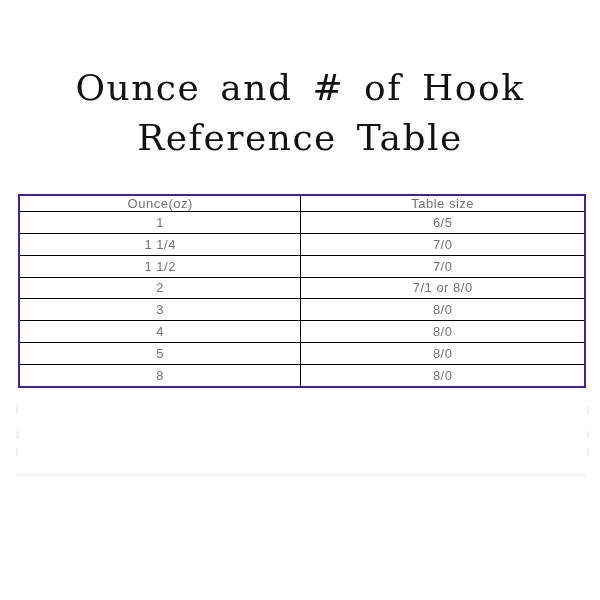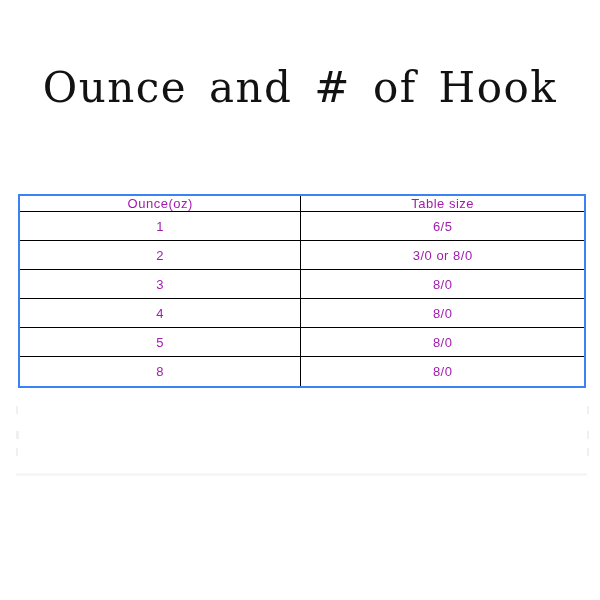--- a/index.html
+++ b/index.html
@@ -17,38 +17,38 @@
   }
   .title {
     position: absolute;
     top: 63px;
     left: 0;
     width: 600px;
     margin: 0;
     text-align: center;
     font-family: "DejaVu Serif", "Liberation Serif", serif;
     font-weight: 400;
-    font-size: 42px;
+    font-size: 36px;
     line-height: 50px;
     color: #121212;
     letter-spacing: 1.5px;
     word-spacing: 7px;
   }
   table.ref-table {
     position: absolute;
     left: 18px;
     top: 194px;
     width: 568px;
     height: 194px;
     border-collapse: collapse;
     table-layout: fixed;
-    border: 2px solid #3b82f6;
+    border: 2px solid #4c1d95;
     font-family: "Liberation Sans", "DejaVu Sans", sans-serif;
     font-size: 13px;
-    color: #a21caf;
+    color: #737373;
     letter-spacing: 0.5px;
   }
   table.ref-table th,
   table.ref-table td {
     border: 1px solid #000000;
     text-align: center;
     vertical-align: middle;
     padding: 0;
     font-weight: 400;
     white-space: nowrap;
@@ -60,41 +60,49 @@
     pointer-events: none;
   }
   .ghost.tick { width: 2px; height: 8px; background: #f0f0f0; }
   .ghost.band { background: #f6f6f6; }
 </style>
 </head>
 <body>
 
 <div class="page">
 
-  <h1 class="title"><span>Ounce and # of Hook</span><br></h1>
+  <h1 class="title"><span>Ounce and # of Hook</span><br><span>Reference Table</span></h1>
 
   <table class="ref-table">
     <colgroup>
       <col style="width:49.8%">
       <col style="width:50.2%">
     </colgroup>
     <thead>
       <tr>
         <th>Ounce(oz)</th>
         <th>Table size</th>
       </tr>
     </thead>
     <tbody>
         <tr>
           <td>1</td>
           <td>6/5</td>
         </tr>
         <tr>
+          <td>1 1/4</td>
+          <td>7/0</td>
+        </tr>
+        <tr>
+          <td>1 1/2</td>
+          <td>7/0</td>
+        </tr>
+        <tr>
           <td>2</td>
-          <td>3/0 or 8/0</td>
+          <td>7/1 or 8/0</td>
         </tr>
         <tr>
           <td>3</td>
           <td>8/0</td>
         </tr>
         <tr>
           <td>4</td>
           <td>8/0</td>
         </tr>
         <tr>

